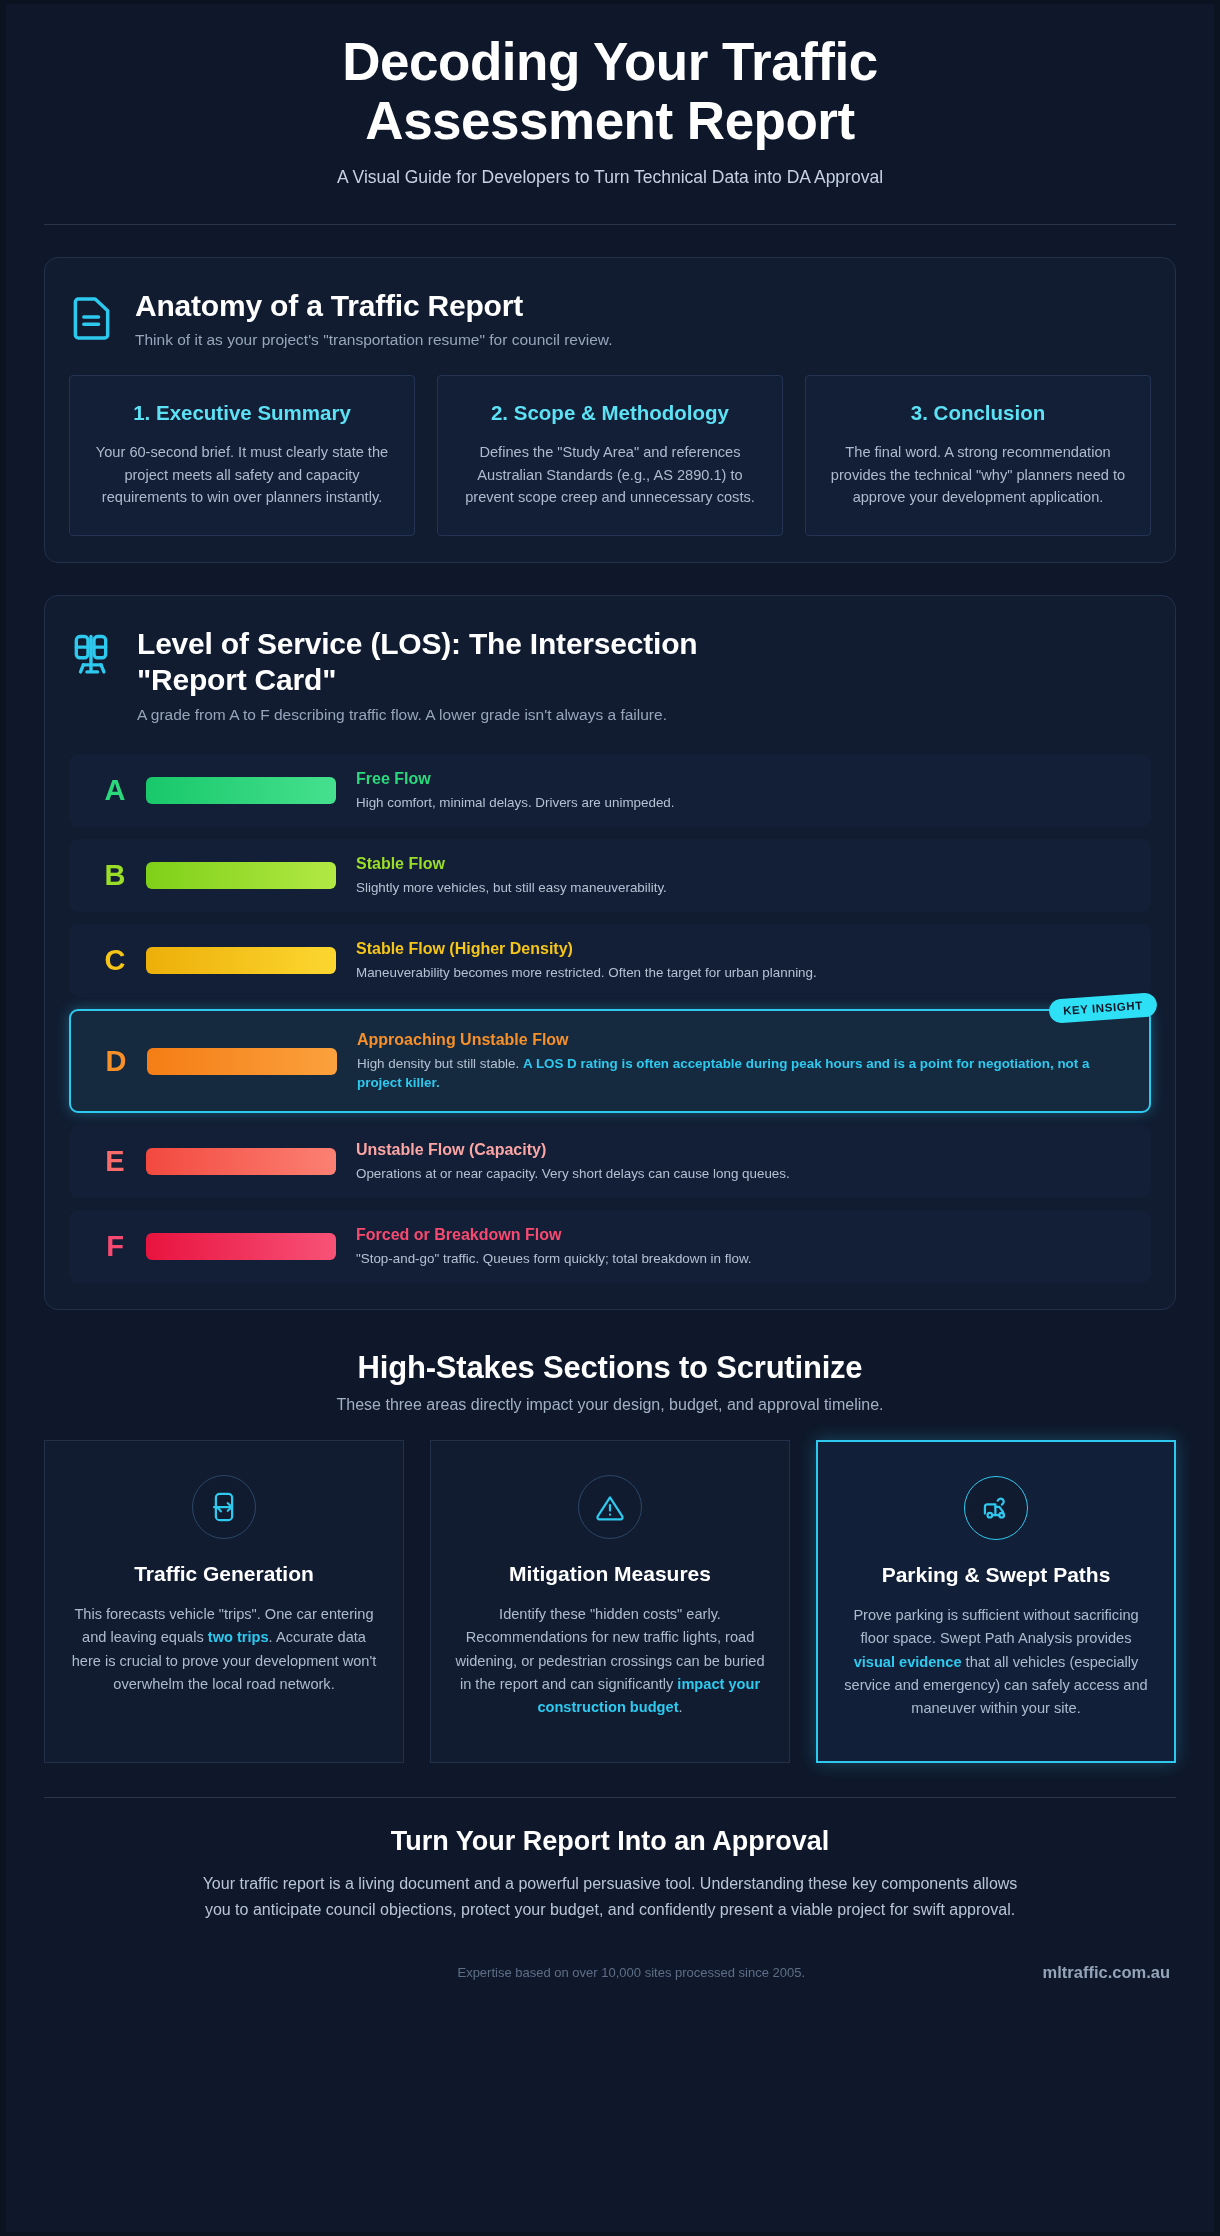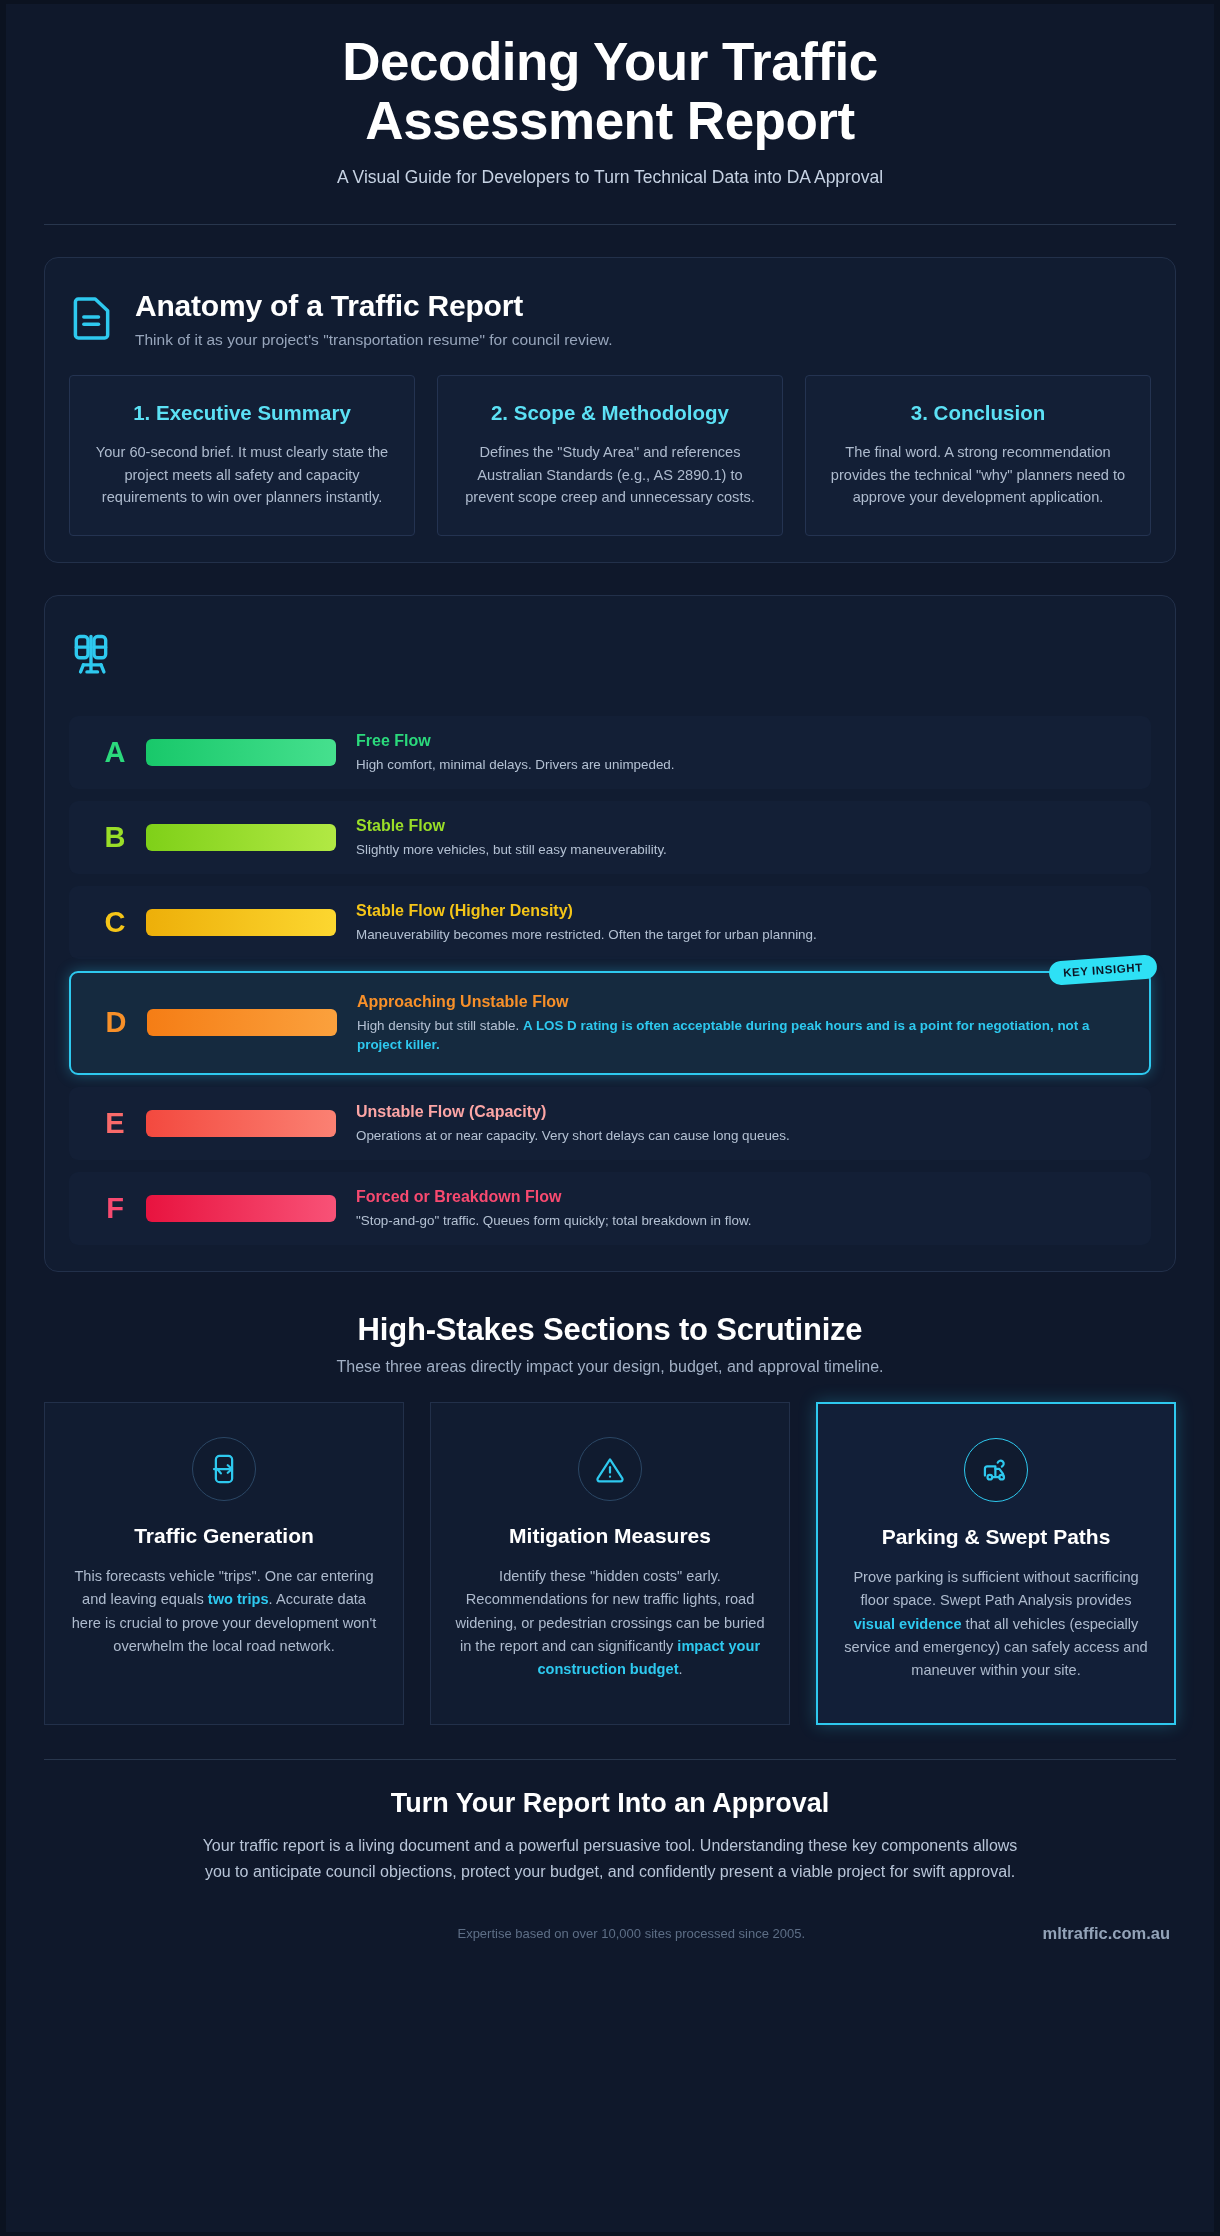--- a/index.html
+++ b/index.html
@@ -285,20 +285,24 @@
     <div class="panel-head">
       <span class="ico">
         <svg width="46" height="52" viewBox="0 0 26 28" fill="none" stroke="#2ec9ef" stroke-width="1.9" stroke-linecap="round" stroke-linejoin="round">
           <rect x="3" y="3" width="6.6" height="12" rx="2"></rect>
           <rect x="13" y="3" width="6.6" height="12" rx="2"></rect>
           <path d="M3 9h6.6M13 9h6.6"></path>
           <path d="M11.3 3v20M7 19h10M9 23h6"></path>
           <path d="M7 19l-1.6 4M17 19l1.6 4"></path>
         </svg>
       </span>
+      <div>
+        <h2>Level of Service (LOS): The Intersection "Report Card"</h2>
+        <div class="desc">A grade from A to F describing traffic flow. A lower grade isn't always a failure.</div>
+      </div>
     </div>
 
     <div class="los-list">
 
       <div class="los-row">
         <div class="los-grade" style="color: rgb(43, 217, 124);">A</div>
         <div class="los-bar-wrap">
             <div class="los-bar" style="background: linear-gradient(90deg, rgb(24, 200, 106), rgb(70, 224, 142));"></div>
           </div>
         <div class="los-text">

